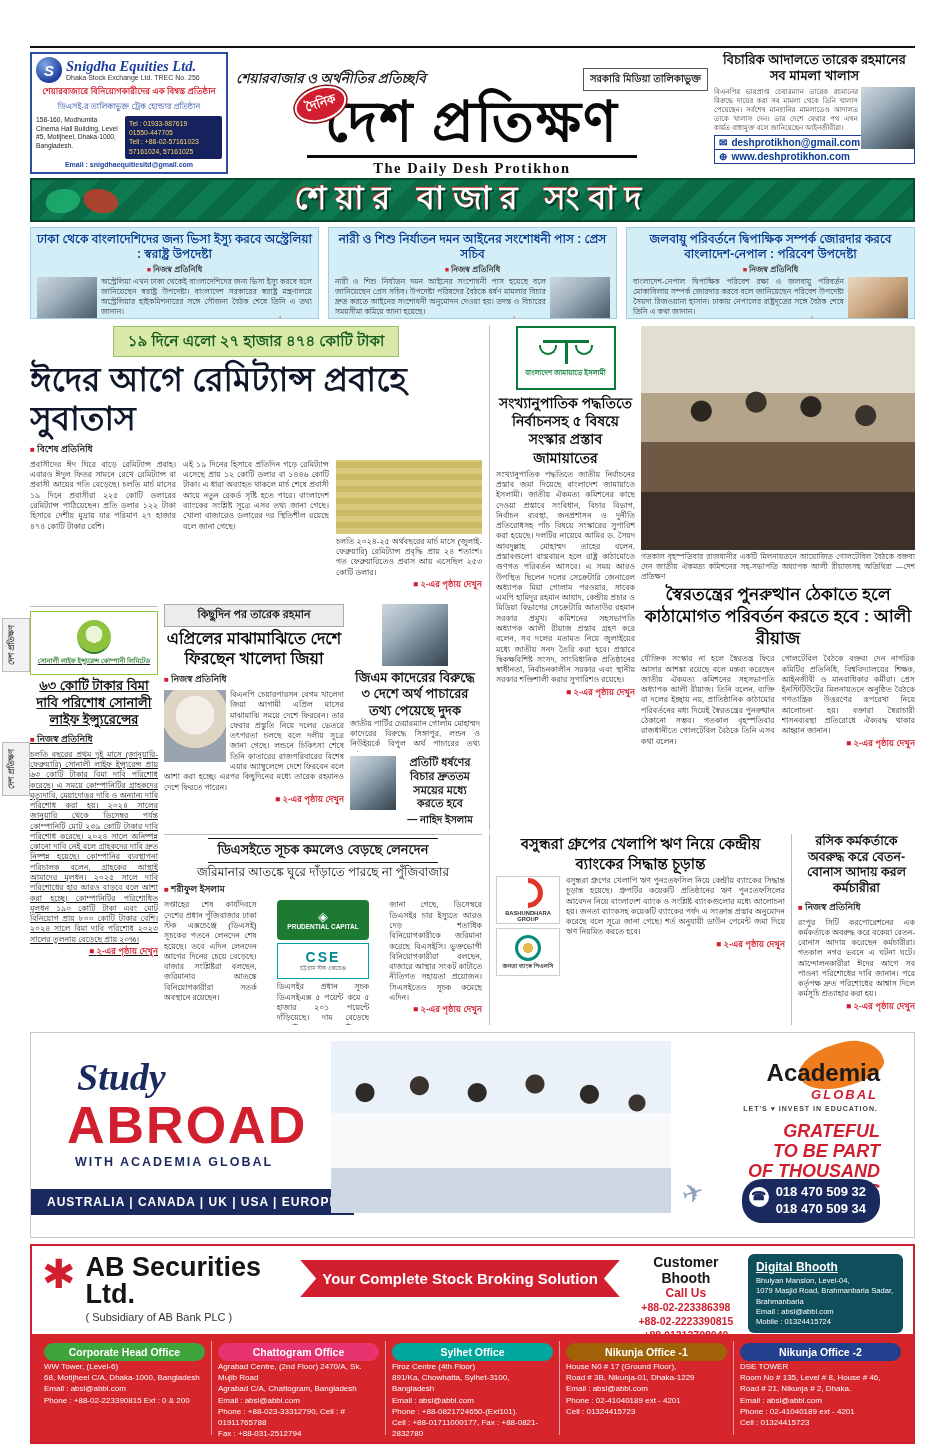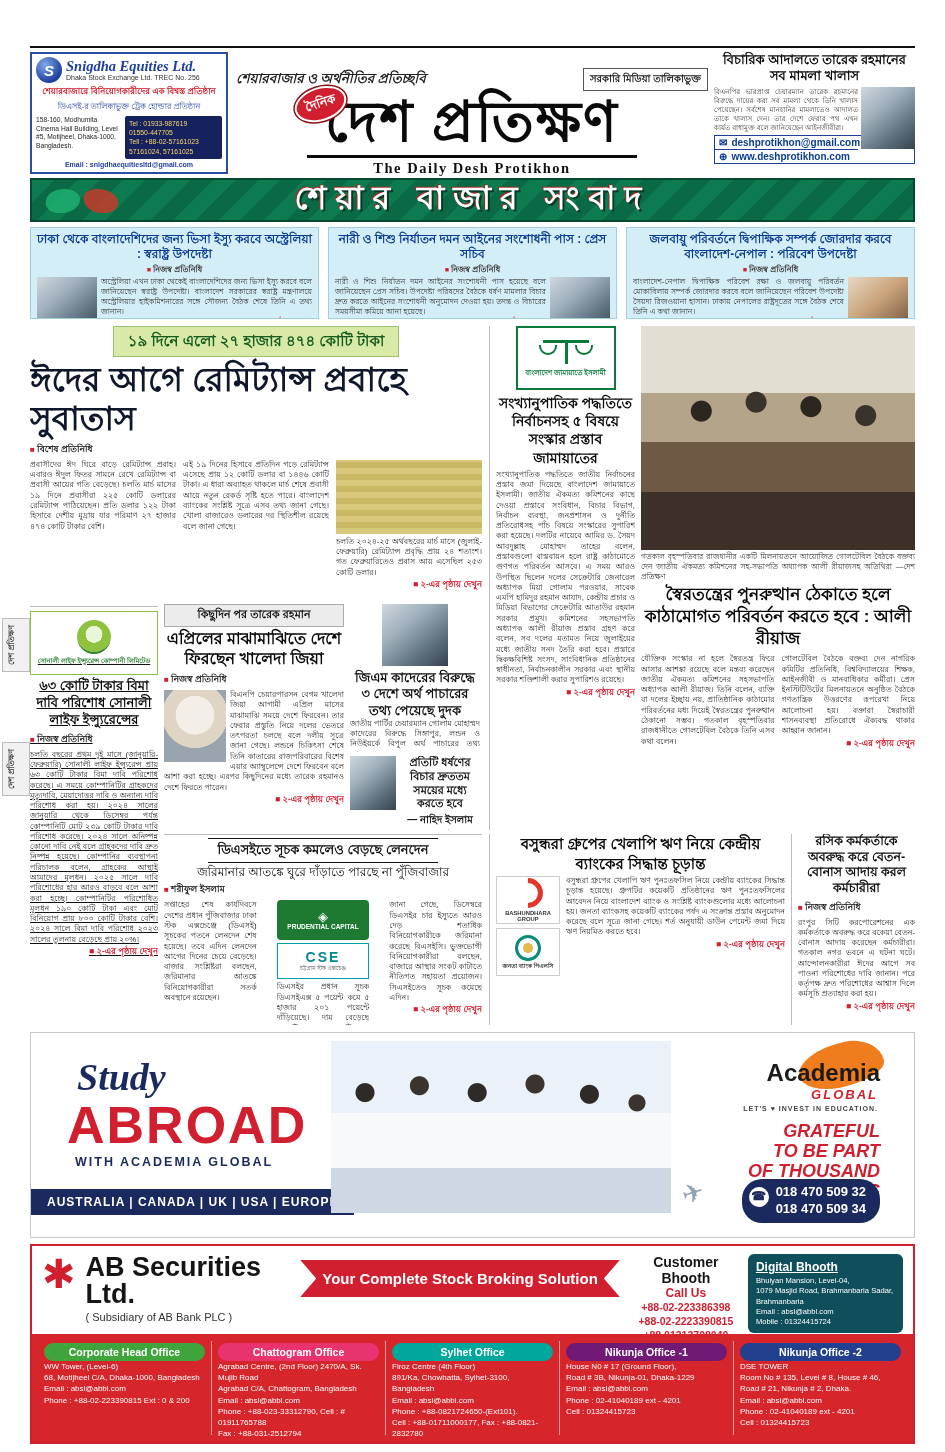--- a/index.html
+++ b/index.html
@@ -189,21 +189,21 @@
   .ab-cs-call{font-size:12px;font-weight:bold;color:#d21f2f;}
   .ab-cs-phone{font-size:10.5px;font-weight:bold;color:#d21f2f;line-height:1.35;}
   .ab-booth{margin-left:auto;background:#0f4f5c;color:#fff;border-radius:6px;padding:6px 8px;width:158px;}
   .ab-booth-title{font-size:12px;font-weight:bold;text-decoration:underline;margin-bottom:2px;}
   .ab-booth-line{font-size:7.6px;line-height:1.35;}
   .ab-offices{position:absolute;left:0;right:0;bottom:0;top:88px;background:#d6252b;display:flex;padding:7px 6px;gap:0;}
   .office{flex:1;padding:2px 6px;border-right:1px solid rgba(255,255,255,.55);}
   .office:last-child{border-right:none;}
   .office-pill{border-radius:12px;color:#fff;font-size:10.5px;font-weight:bold;text-align:center;padding:3px 20px;}
   .office-line{color:#fff;font-size:8px;line-height:1.4;}
-  .pill-1{background:#3fa43c;} .pill-2{background:#e8336f;} .pill-3{background:#00a79d;} .pill-4{background:#701a75;} .pill-5{background:#23408f;}
+  .pill-1{background:#3fa43c;} .pill-2{background:#e8336f;} .pill-3{background:#00a79d;} .pill-4{background:#a16207;} .pill-5{background:#23408f;}
 
   .ph{background:linear-gradient(140deg,#cfd8de 0%,#9fb0bc 35%,#5f7280 70%,#37424c 100%);}
   .ph-warm{background:linear-gradient(140deg,#e8d9c4,#c9a27a 45%,#8a6b4e 80%,#4e3b2a);}
 </style>
 </head>
 <body>
 
 <div class="page">
 
   <div class="rule" style="top:46px;"></div>

